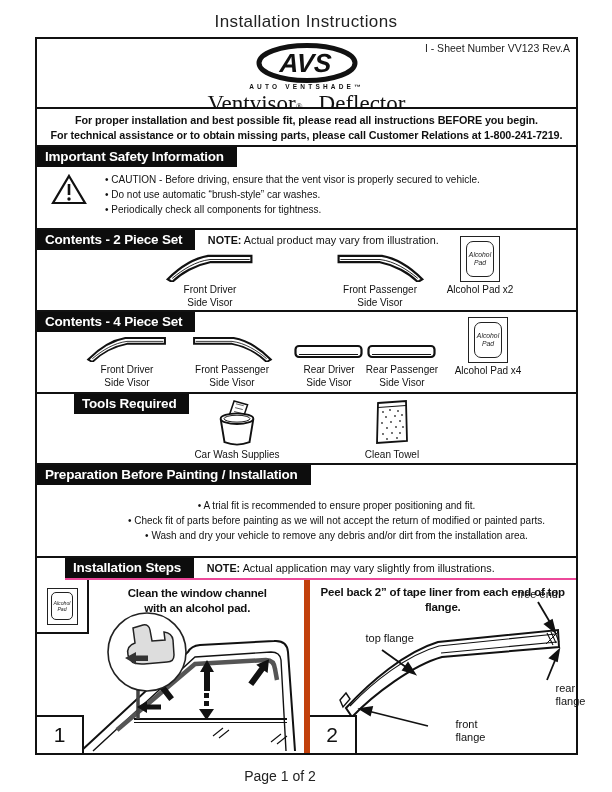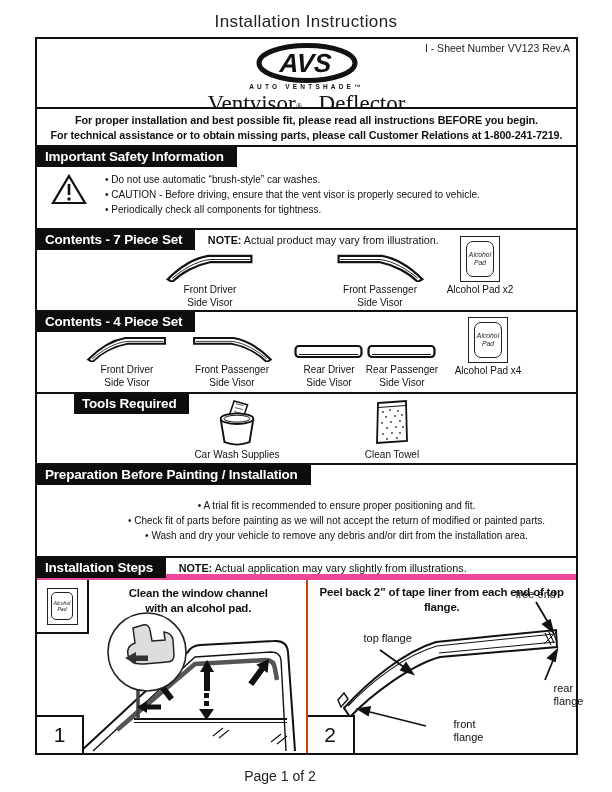--- a/index.html
+++ b/index.html
@@ -50,24 +50,24 @@
     font-style:italic; font-size:6.8px; line-height:1.25; color:#222; }
 
   
   .tools { height:71px;padding-left:37px; }
 
   
   .prep { height:93px; }
   .prep .bullets { margin:14px 0 0 60px; font-size:10px;text-align:center; }
 
   
-  .stepsbar { height:22px; border-bottom:6px solid #ec4899; }
+  .stepsbar { height:22px; border-bottom:2px solid #ec4899;margin-left:28px; }
   .panels { display:flex; }
   .panel { position:relative; flex:1; }
-  .panel.first { border-right:2px solid #c2410c; }
+  .panel.first { border-right:6px solid #c2410c; }
   .cap { position:absolute; font-weight:bold; font-size:11.5px; text-align:center;
     line-height:1.3; letter-spacing:-0.2px; }
   .cap1 { left:60px; right:6px; top:6px; }
   .cap2 { left:4px; right:4px; top:5px; }
   .numbox { position:absolute; left:0; bottom:0; width:47px; height:38px;
     border-top:2px solid #111; border-right:2px solid #111; background:#fff;
     display:flex; align-items:center; justify-content:center; font-size:21px; color:#111; }
   .padcorner { position:absolute; left:0; top:0; width:52px; height:54px;
     border-right:2px solid #111; border-bottom:2px solid #111; background:#fff;
     display:flex; align-items:center; justify-content:center; }
@@ -108,29 +108,29 @@
 
   <div class="sec safety">
     <span class="bar">Important Safety Information</span>
     <div class="safety-body">
       <svg class="tri" width="36" height="32" viewBox="0 0 36 32">
         <polygon points="18,3 34,30 2,30" fill="#fff" stroke="#111" stroke-width="2.2"></polygon>
         <rect x="16.7" y="11" width="2.6" height="11" fill="#111"></rect>
         <circle cx="18" cy="26" r="1.7" fill="#111"></circle>
       </svg>
       <ul class="bullets">
+        <li>CAUTION - Before driving, ensure that the vent visor is properly secured to vehicle.</li>
         <li>Do not use automatic “brush-style” car washes.</li>
-        <li>CAUTION - Before driving, ensure that the vent visor is properly secured to vehicle.</li>
         <li>Periodically check all components for tightness.</li>
       </ul>
     </div>
   </div>
 
   <div class="sec contents">
-    <span class="bar">Contents - 7 Piece Set</span>
+    <span class="bar">Contents - 2 Piece Set</span>
     <span class="note"><b>NOTE:</b> <span>Actual product may vary from illustration.</span></span>
 
     <div class="item" style="left:118px; top:16px; width:110px;">
       <svg width="100" height="36" viewBox="0 0 100 40" style="margin:0 auto;">
         <path d="M3,37 C14,26 30,14 48,11 L96,11 L96,18 L50,18 C34,21 18,30 8,40 Z" fill="#fff" stroke="#111" stroke-width="2.4"></path>
         <path d="M8,36 C20,26 34,17 50,15 L94,15" fill="none" stroke="#111" stroke-width="1"></path>
       </svg>
       <div class="lbl">
           <div>Front Driver</div>
           <div>Side Visor</div>

